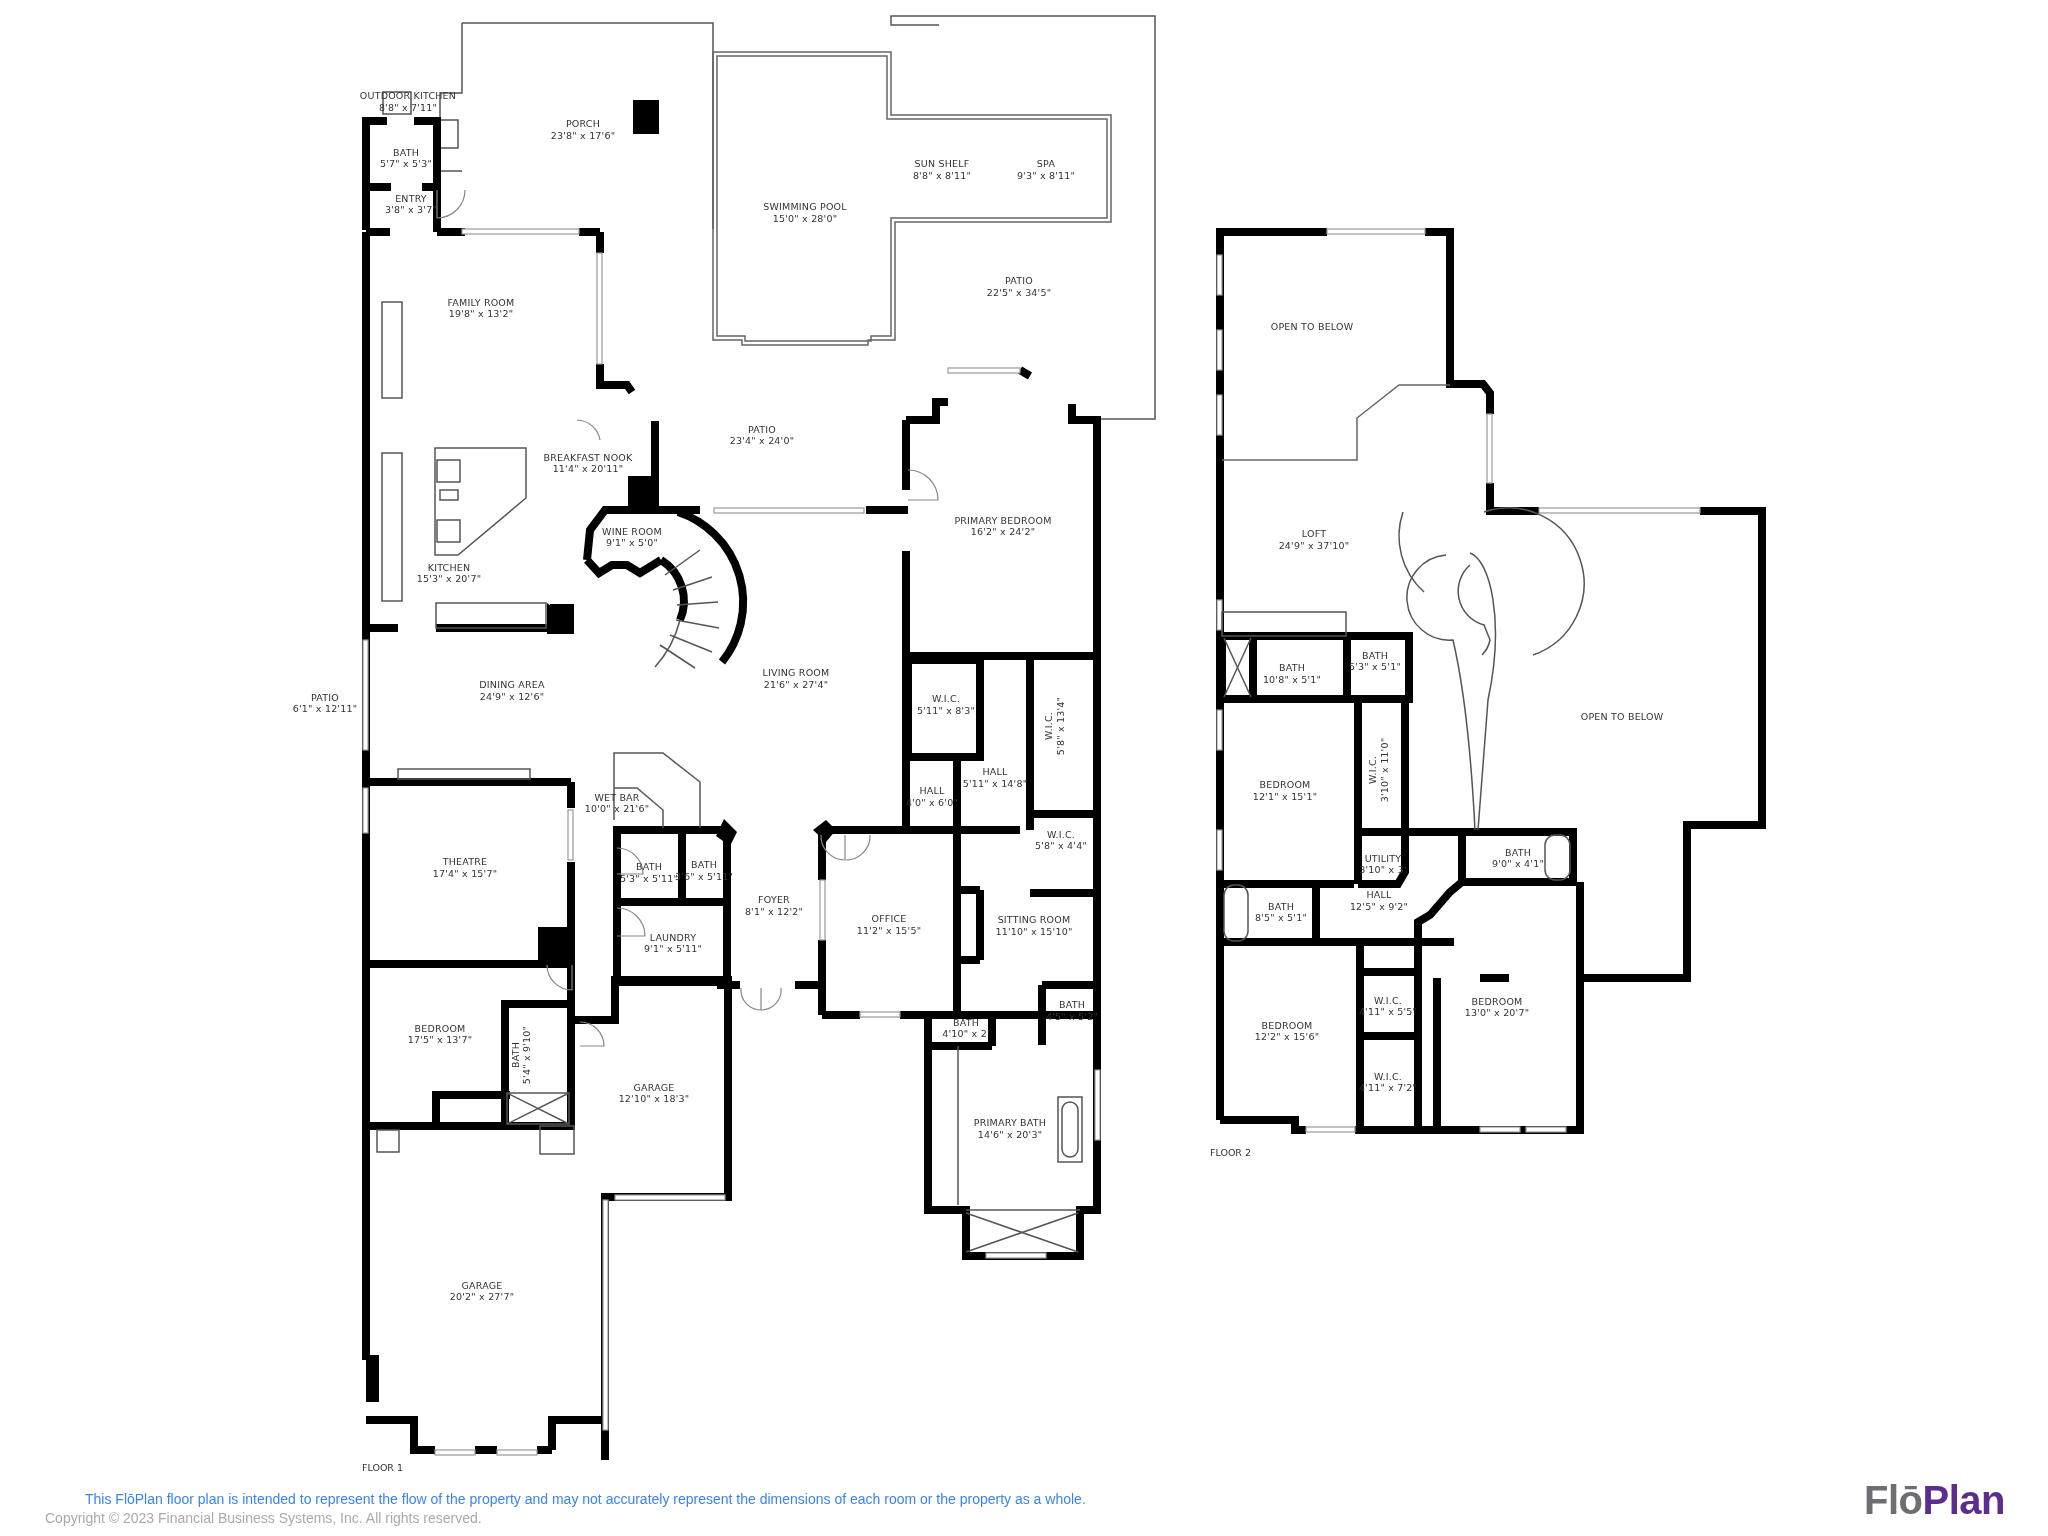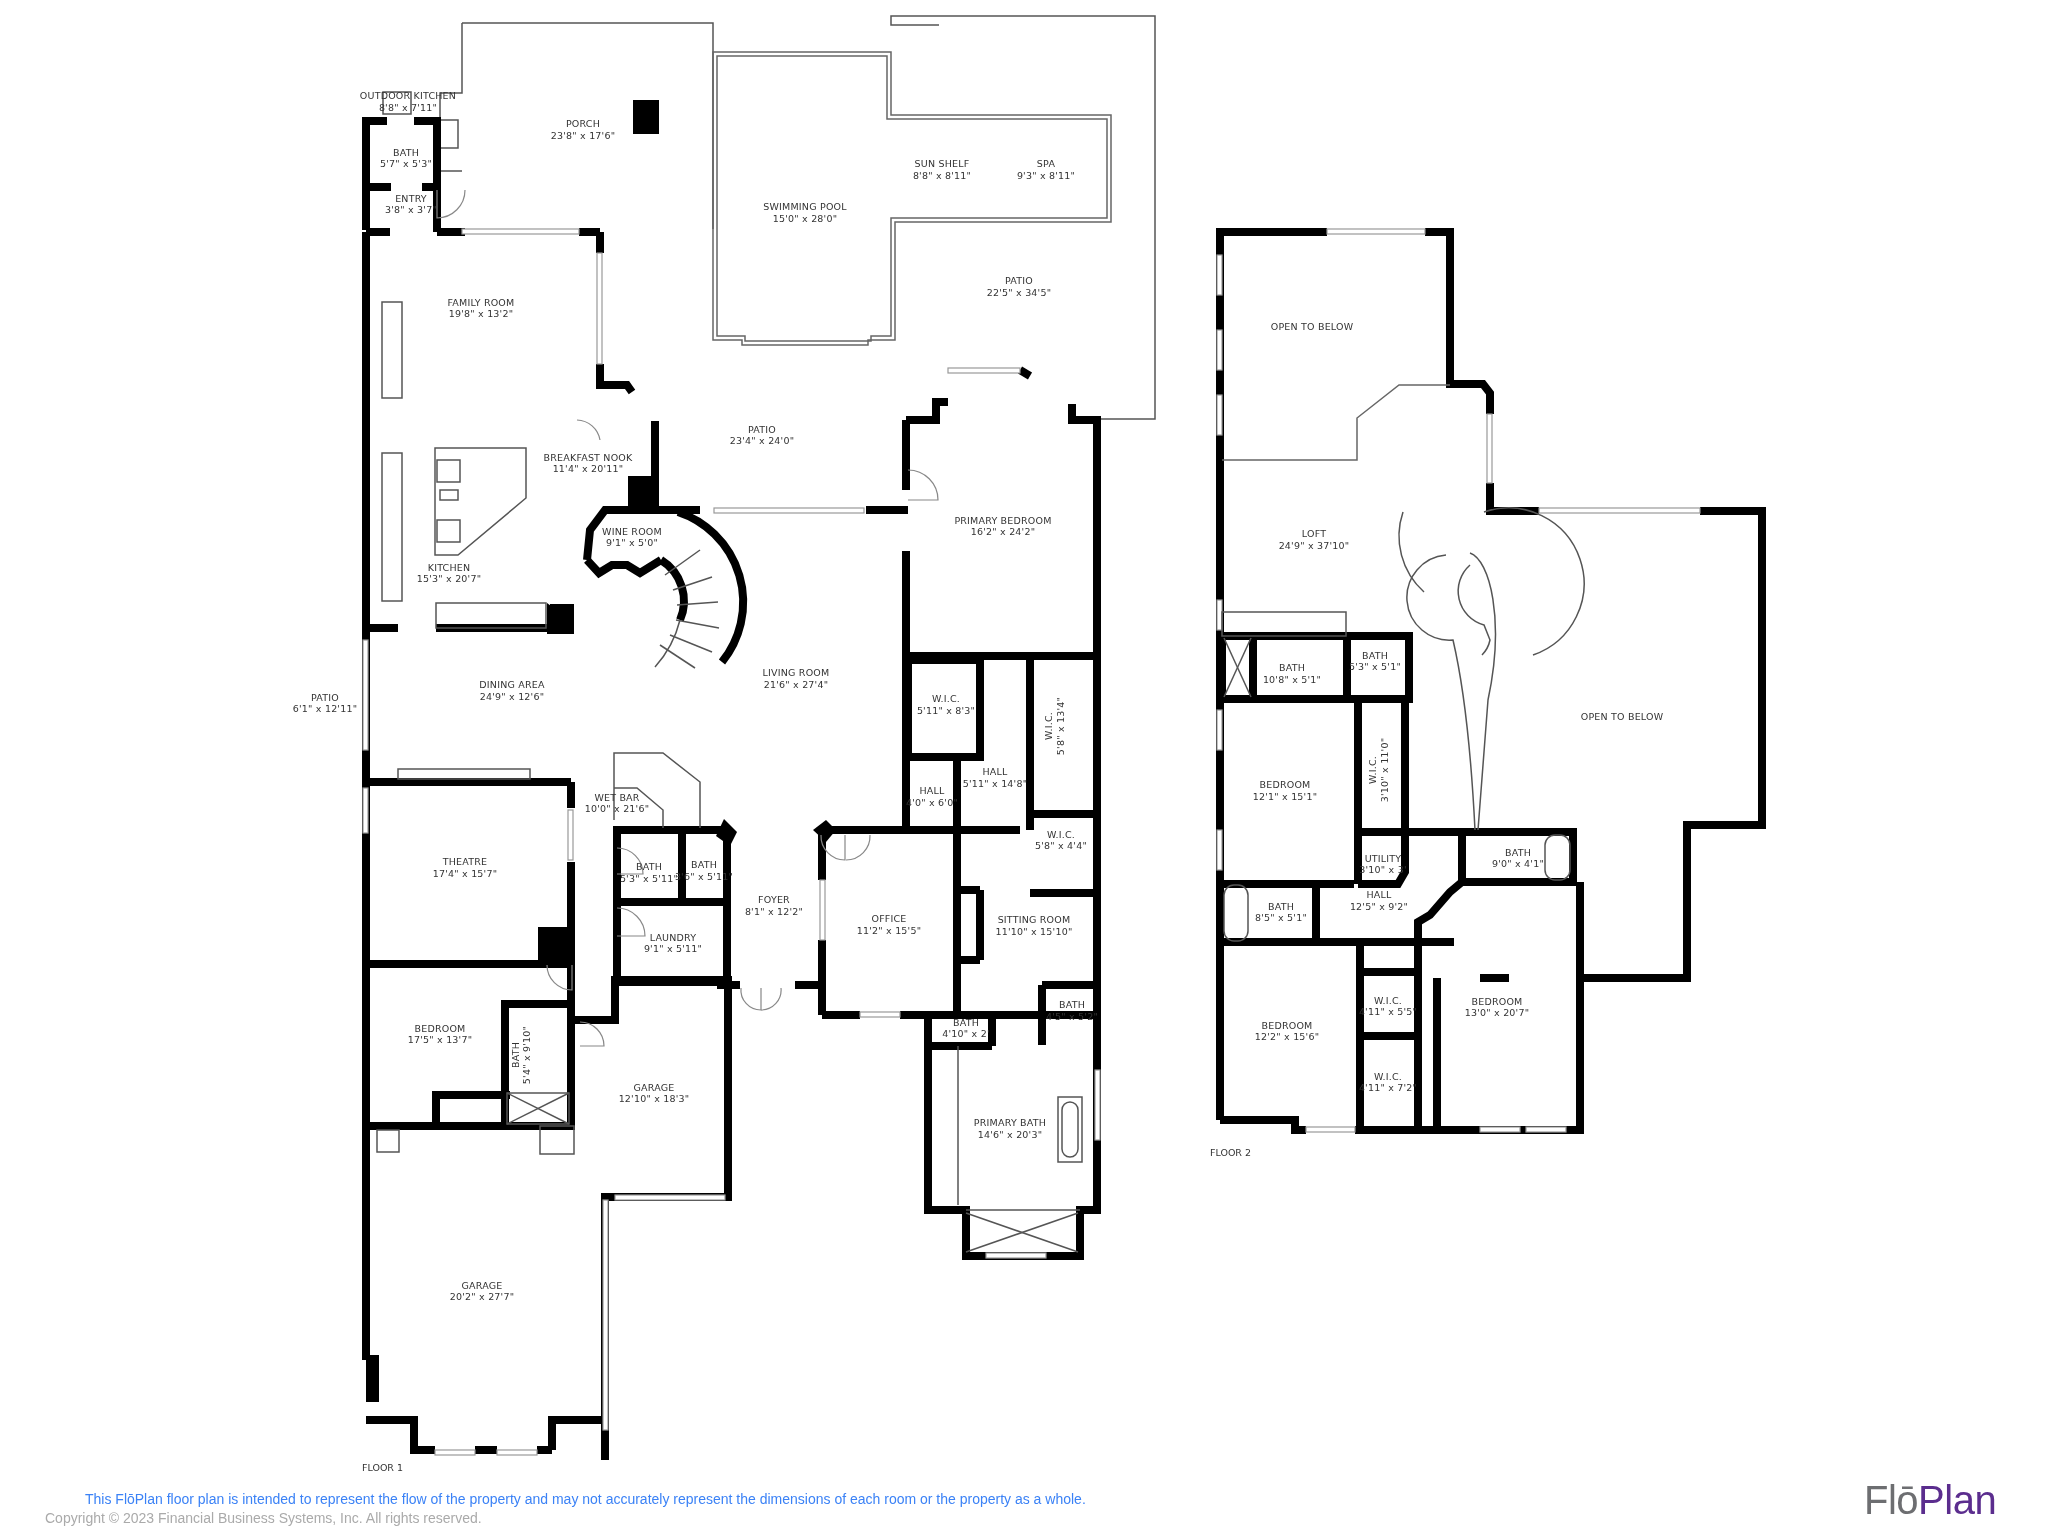--- a/index.html
+++ b/index.html
@@ -8,21 +8,21 @@
   .wall { fill:none; stroke:#000; stroke-width:8; stroke-linejoin:miter; }
   .thin { fill:none; stroke:#555; stroke-width:1.5; }
   .pool { fill:none; stroke:#666; stroke-width:1.5; }
   .win { fill:#fff; stroke:#999; stroke-width:1.2; }
   .door { fill:none; stroke:#888; stroke-width:1.2; }
   .solid { fill:#000; }
   .room-label { font-family:"DejaVu Sans", sans-serif; font-size:9.5px; fill:#333; text-anchor:middle; letter-spacing:0.2px; }
   .floor-label { font-family:"DejaVu Sans", sans-serif; font-size:9.5px; fill:#333; }
   .disclaimer { position:absolute; left:85px; top:1491px; font-family:"Liberation Sans", sans-serif; font-size:14px; color:#3b82f6; }
   .copyright { position:absolute; left:45px; top:1510px; font-family:"Liberation Sans", sans-serif; font-size:14px; color:#aaa;text-align:center; }
-  .logo { position:absolute; left:1864px; top:1478px; font-family:"Liberation Sans", sans-serif; font-size:40px; font-weight:normal; letter-spacing:-0.5px; }
+  .logo { position:absolute; left:1864px; top:1478px; font-family:"Liberation Sans", sans-serif; font-size:40px; font-weight:bold; letter-spacing:-0.5px; }
   .logo .flo { color:#6d6e71; }
   .logo .plan { color:#5b2d8e; }
 </style>
 </head>
 <body>
 
 <svg id="plan" width="2048" height="1536" viewBox="0 0 2048 1536" xmlns="http://www.w3.org/2000/svg">
 
   <g>
 

